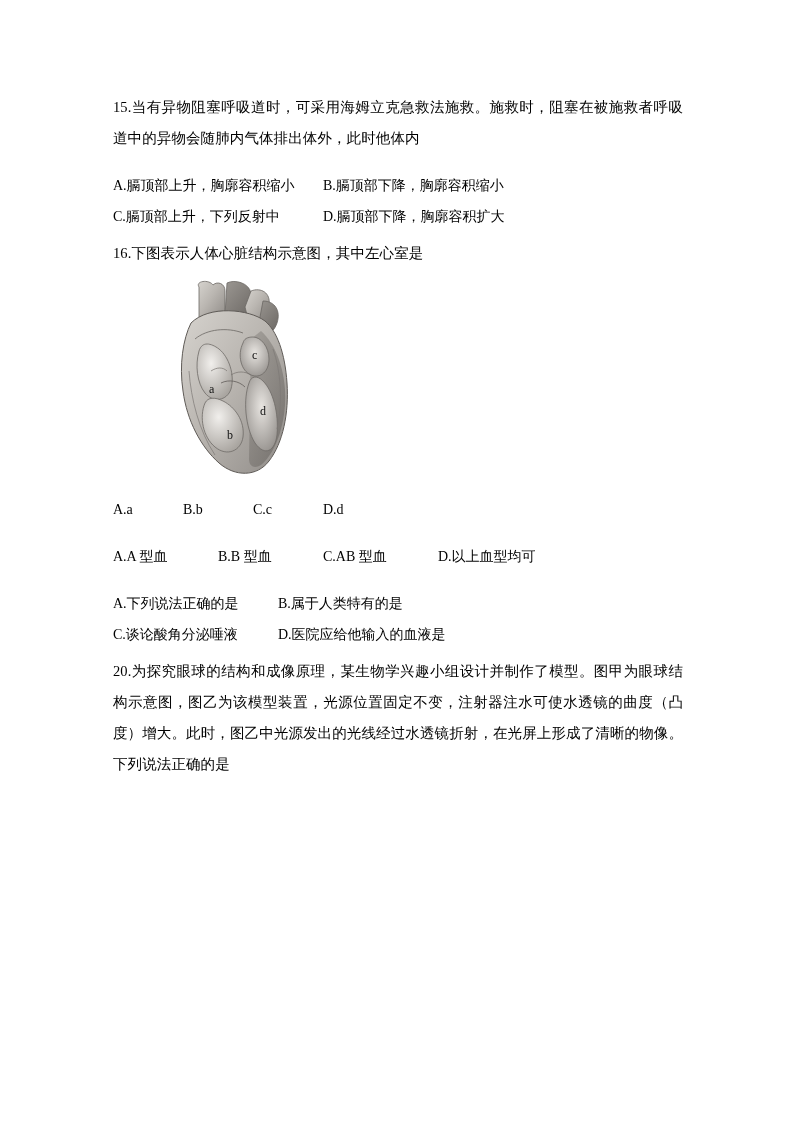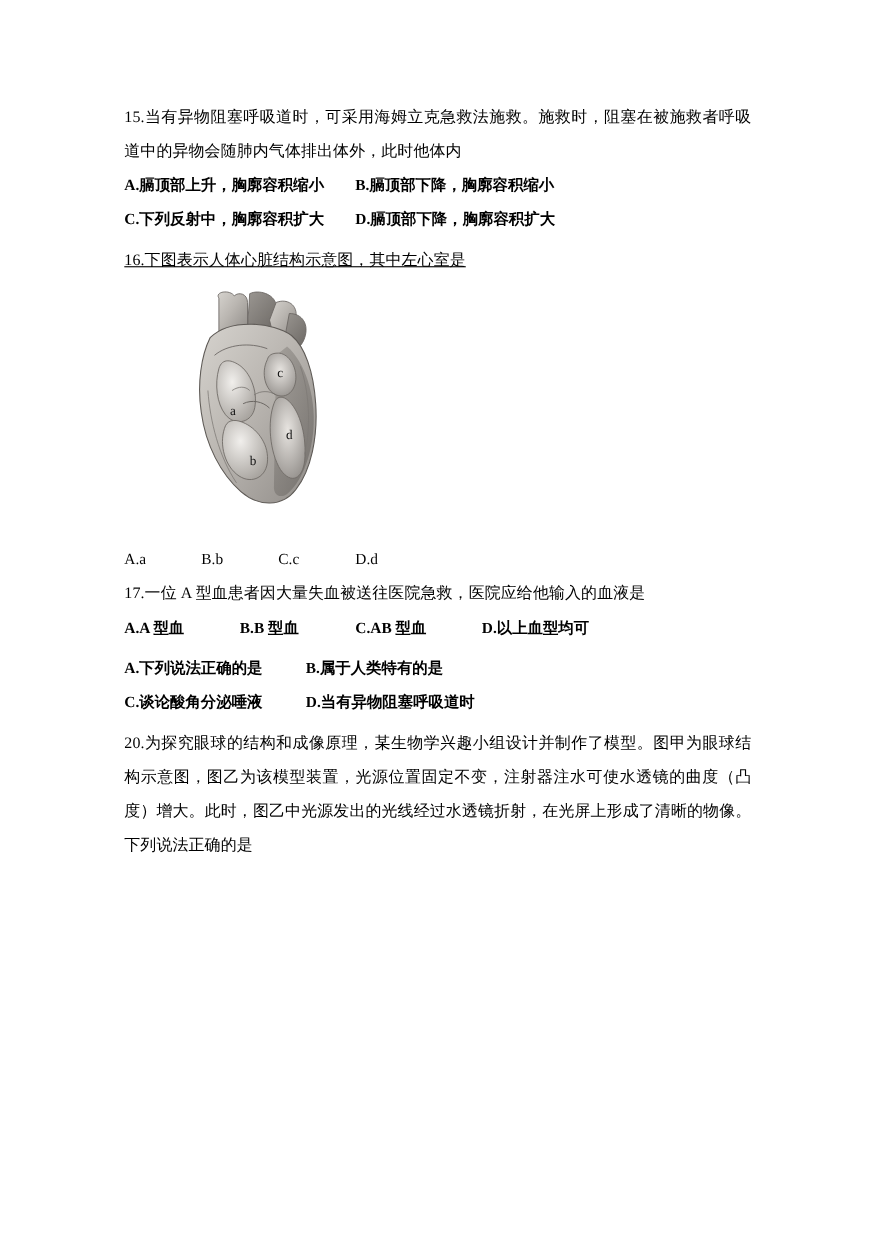--- a/index.html
+++ b/index.html
@@ -34,22 +34,21 @@
   }
   .stem {
     font-size: 14.5px;
     line-height: 31px;
     letter-spacing: 0.1px;
     text-align: justify;
   }
   .opts {
     font-size: 14px;
     line-height: 31px;
-    margin-top: 0;
-    font-weight: bold;
+    margin-top: 16px;
   }
   .opt-row {
     white-space: pre;
     font-size: 14px;
     line-height: 31px;
   }
   .opt {
     display: inline-block;
   }
   
@@ -70,36 +69,36 @@
     width: 140px;
     height: 205px;
     position: relative;
   }
   .letters-row {
     font-size: 14px;
     line-height: 31px;
     white-space: pre;
     padding-top: 4px;
   }
-  .letters-row .opt { display: inline-block; margin-top: 16px; }
+  .letters-row .opt { display: inline-block; }
   .lw { width: 70px; }
 
-  .tight { margin-bottom: 0; text-decoration: underline; }
+  .tight { margin-bottom: 0; }
 </style>
 </head>
 <body>
 
 <div class="page">
   <div class="content">
 
     <div class="q">
       <div class="stem">15.当有异物阻塞呼吸道时，可采用海姆立克急救法施救。施救时，阻塞在被施救者呼吸道中的异物会随肺内气体排出体外，此时他体内</div>
       <div class="opts">
         <div class="opt-row"><span class="opt w-a">A.膈顶部上升，胸廓容积缩小</span><span class="opt w-b">B.膈顶部下降，胸廓容积缩小</span></div>
-        <div class="opt-row"><span class="opt w-a">C.下列反射中，胸廓容积扩大</span><span class="opt w-b">D.膈顶部下降，胸廓容积扩大</span></div>
+        <div class="opt-row"><span class="opt w-a">C.膈顶部上升，下列反射中</span><span class="opt w-b">D.膈顶部下降，胸廓容积扩大</span></div>
       </div>
     </div>
 
     <div class="q tight">
       <div class="stem">16.下图表示人体心脏结构示意图，其中左心室是</div>
 
       <div class="figure-wrap">
         <div class="heart-fig">
           <svg width="140" height="205" viewBox="0 0 140 205" xmlns="http://www.w3.org/2000/svg">
             <defs>
@@ -148,30 +147,29 @@
             <text x="87" y="80" font-family="Liberation Serif, serif" font-size="12" fill="#111">c</text>
             <text x="95" y="136" font-family="Liberation Serif, serif" font-size="12" fill="#111">d</text>
           </svg>
         </div>
       </div>
 
       <div class="letters-row"><span class="opt lw">A.a</span><span class="opt lw">B.b</span><span class="opt lw">C.c</span><span class="opt lw">D.d</span></div>
     </div>
 
     <div class="q">
-      <div class="stem">17.一位 A 型血患者因大量失血被送往医院急救，医院应给他输入的血液是</div>
       <div class="opts">
         <div class="opt-row"><span class="opt w3-a">A.A 型血</span><span class="opt w3-b">B.B 型血</span><span class="opt w3-c">C.AB 型血</span><span class="opt">D.以上血型均可</span></div>
       </div>
     </div>
 
     <div class="q">
       <div class="opts">
         <div class="opt-row"><span class="opt w4-a">A.下列说法正确的是</span><span class="opt">B.属于人类特有的是</span></div>
-        <div class="opt-row"><span class="opt w4-a">C.谈论酸角分泌唾液</span><span class="opt">D.当有异物阻塞呼吸道时</span></div>
+        <div class="opt-row"><span class="opt w4-a">C.谈论酸角分泌唾液</span><span class="opt">D.医院应给他输入的血液是</span></div>
       </div>
     </div>
 
     <div class="q">
       <div class="stem">20.为探究眼球的结构和成像原理，某生物学兴趣小组设计并制作了模型。图甲为眼球结构示意图，图乙为该模型装置，光源位置固定不变，注射器注水可使水透镜的曲度（凸度）增大。此时，图乙中光源发出的光线经过水透镜折射，在光屏上形成了清晰的物像。下列说法正确的是</div>
     </div>
 
   </div>
 </div>
 

